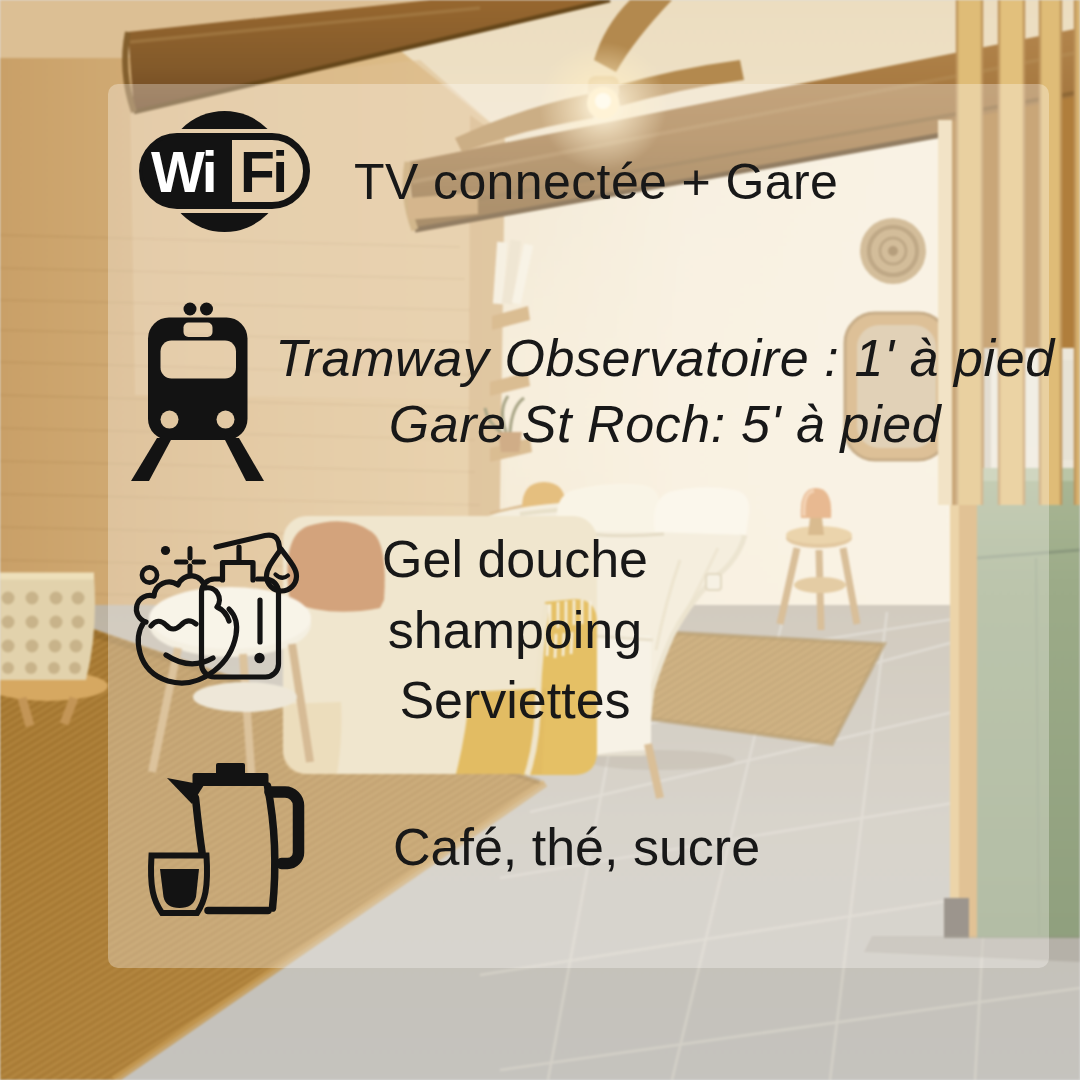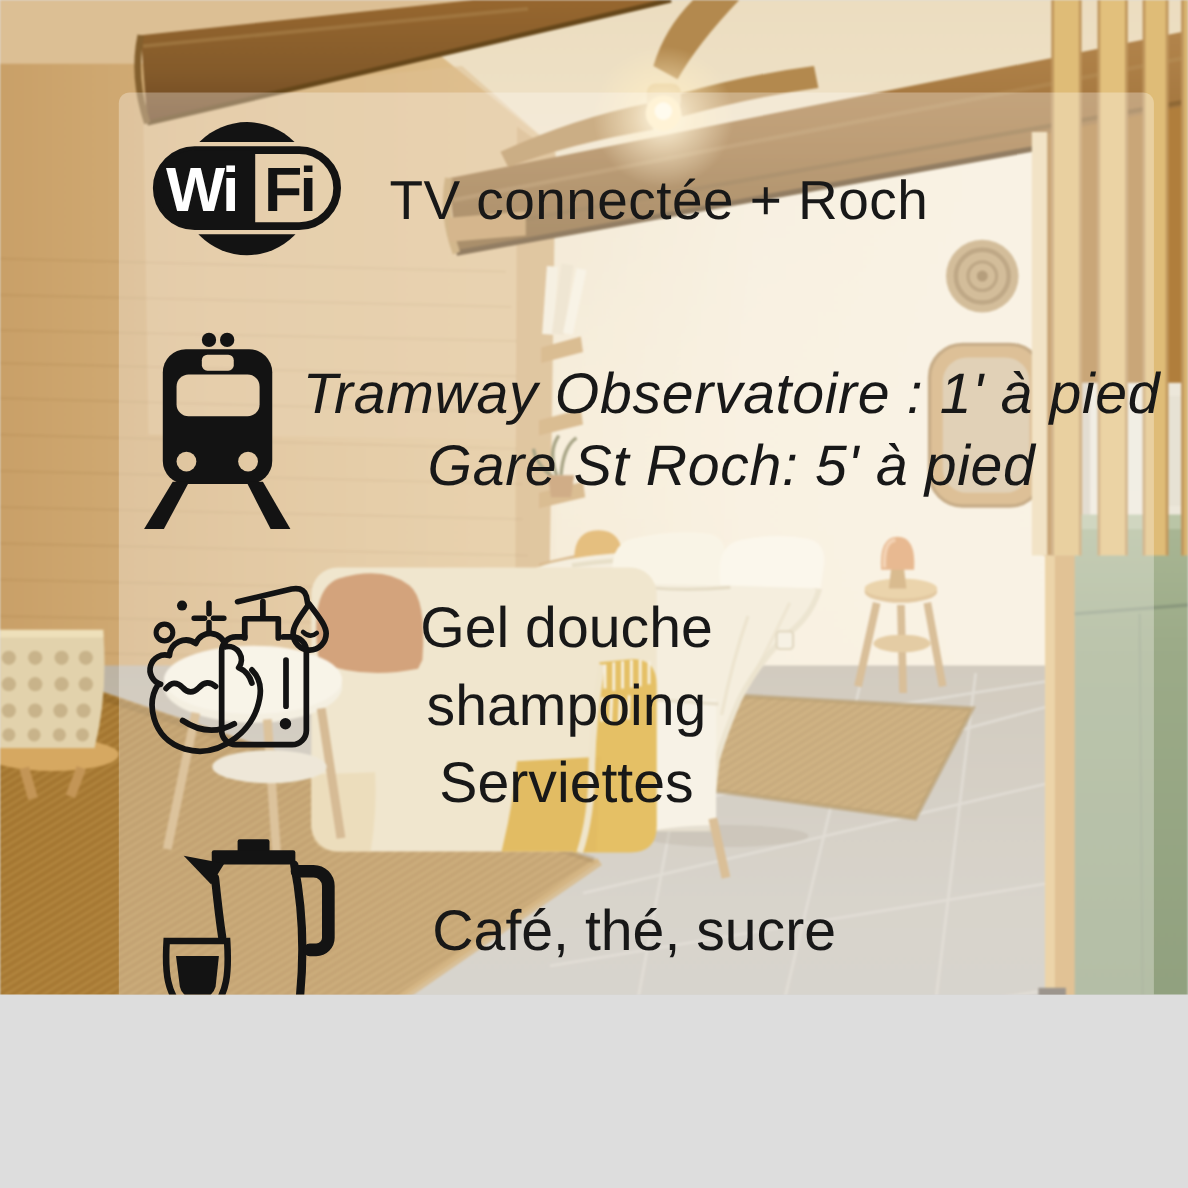--- a/index.html
+++ b/index.html
@@ -1,16 +1,16 @@
 <!DOCTYPE html>
 <html><head>
 <meta charset="utf-8">
 <style>
   html,body{margin:0;padding:0;background:#ddd;}
-  #scene{position:relative;width:1080px;height:904px;overflow:hidden;font-family:"Liberation Sans",sans-serif;}
+  #scene{position:relative;width:1080px;height:1080px;overflow:hidden;font-family:"Liberation Sans",sans-serif;}
   #scene svg{position:absolute;left:0;top:0;}
   #bg{filter:blur(0.8px);}
   .txt{position:absolute;color:#181818;white-space:nowrap;z-index:6;}
 </style>
 </head>
 <body>
 <div id="scene">
 <svg id="bg" width="1080" height="1080" viewBox="0 0 1080 1080">
 <defs>
   <linearGradient id="ceilg" x1="0" y1="0" x2="0" y2="1">
@@ -405,20 +405,20 @@
   <path d="M208,910.5 H 268"></path>
   <path d="M267.5,786 Q 279,845 272.5,908"></path>
   <path d="M270,792 h15 a13.5,13.5 0 0 1 13.5,13.5 v47 a11,11 0 0 1 -11,11 h-6" stroke-width="11.5"></path>
 </g>
 <g>
   <path d="M151.5,855.5 H 206.5 C 208.5,888 205,901 197,913 L 162,913 C 153.5,901 149.5,888 151.5,855.5 Z" fill="none" stroke="#131313" stroke-width="6"></path>
   <path d="M160,869 H 199 L 196,897 Q 193,908 179.5,908 Q 166,908 163.5,897 Z" fill="#131313"></path>
 </g>
 </svg>
 
-<div class="txt" style="left:354px;top:157px;font-size:50px;line-height:50px;letter-spacing:0.4px;">TV connectée + Roch</div>
+<div class="txt" style="left:354px;top:157px;font-size:50px;line-height:50px;letter-spacing:0.4px;">TV connectée + Gare</div>
 
 <div class="txt" style="left:274px;top:325px;width:782px;font-size:52px;line-height:66px;text-align:center;letter-spacing:0.6px;font-style:italic;">Tramway Observatoire : 1' à pied<br>Gare St Roch: 5' à pied</div>
 
-<div class="txt" style="left:315px;top:524px;width:400px;font-size:52px;line-height:70.5px;text-align:center;margin-top:12px;">Gel douche<br>shampoing<br>Serviettes</div>
+<div class="txt" style="left:315px;top:524px;width:400px;font-size:52px;line-height:70.5px;text-align:center;">Gel douche<br>shampoing<br>Serviettes</div>
 
 <div class="txt" style="left:345px;top:821px;font-size:52px;line-height:52px;margin-left:48px;">Café, thé, sucre</div>
 </div>
 
 </body></html>

